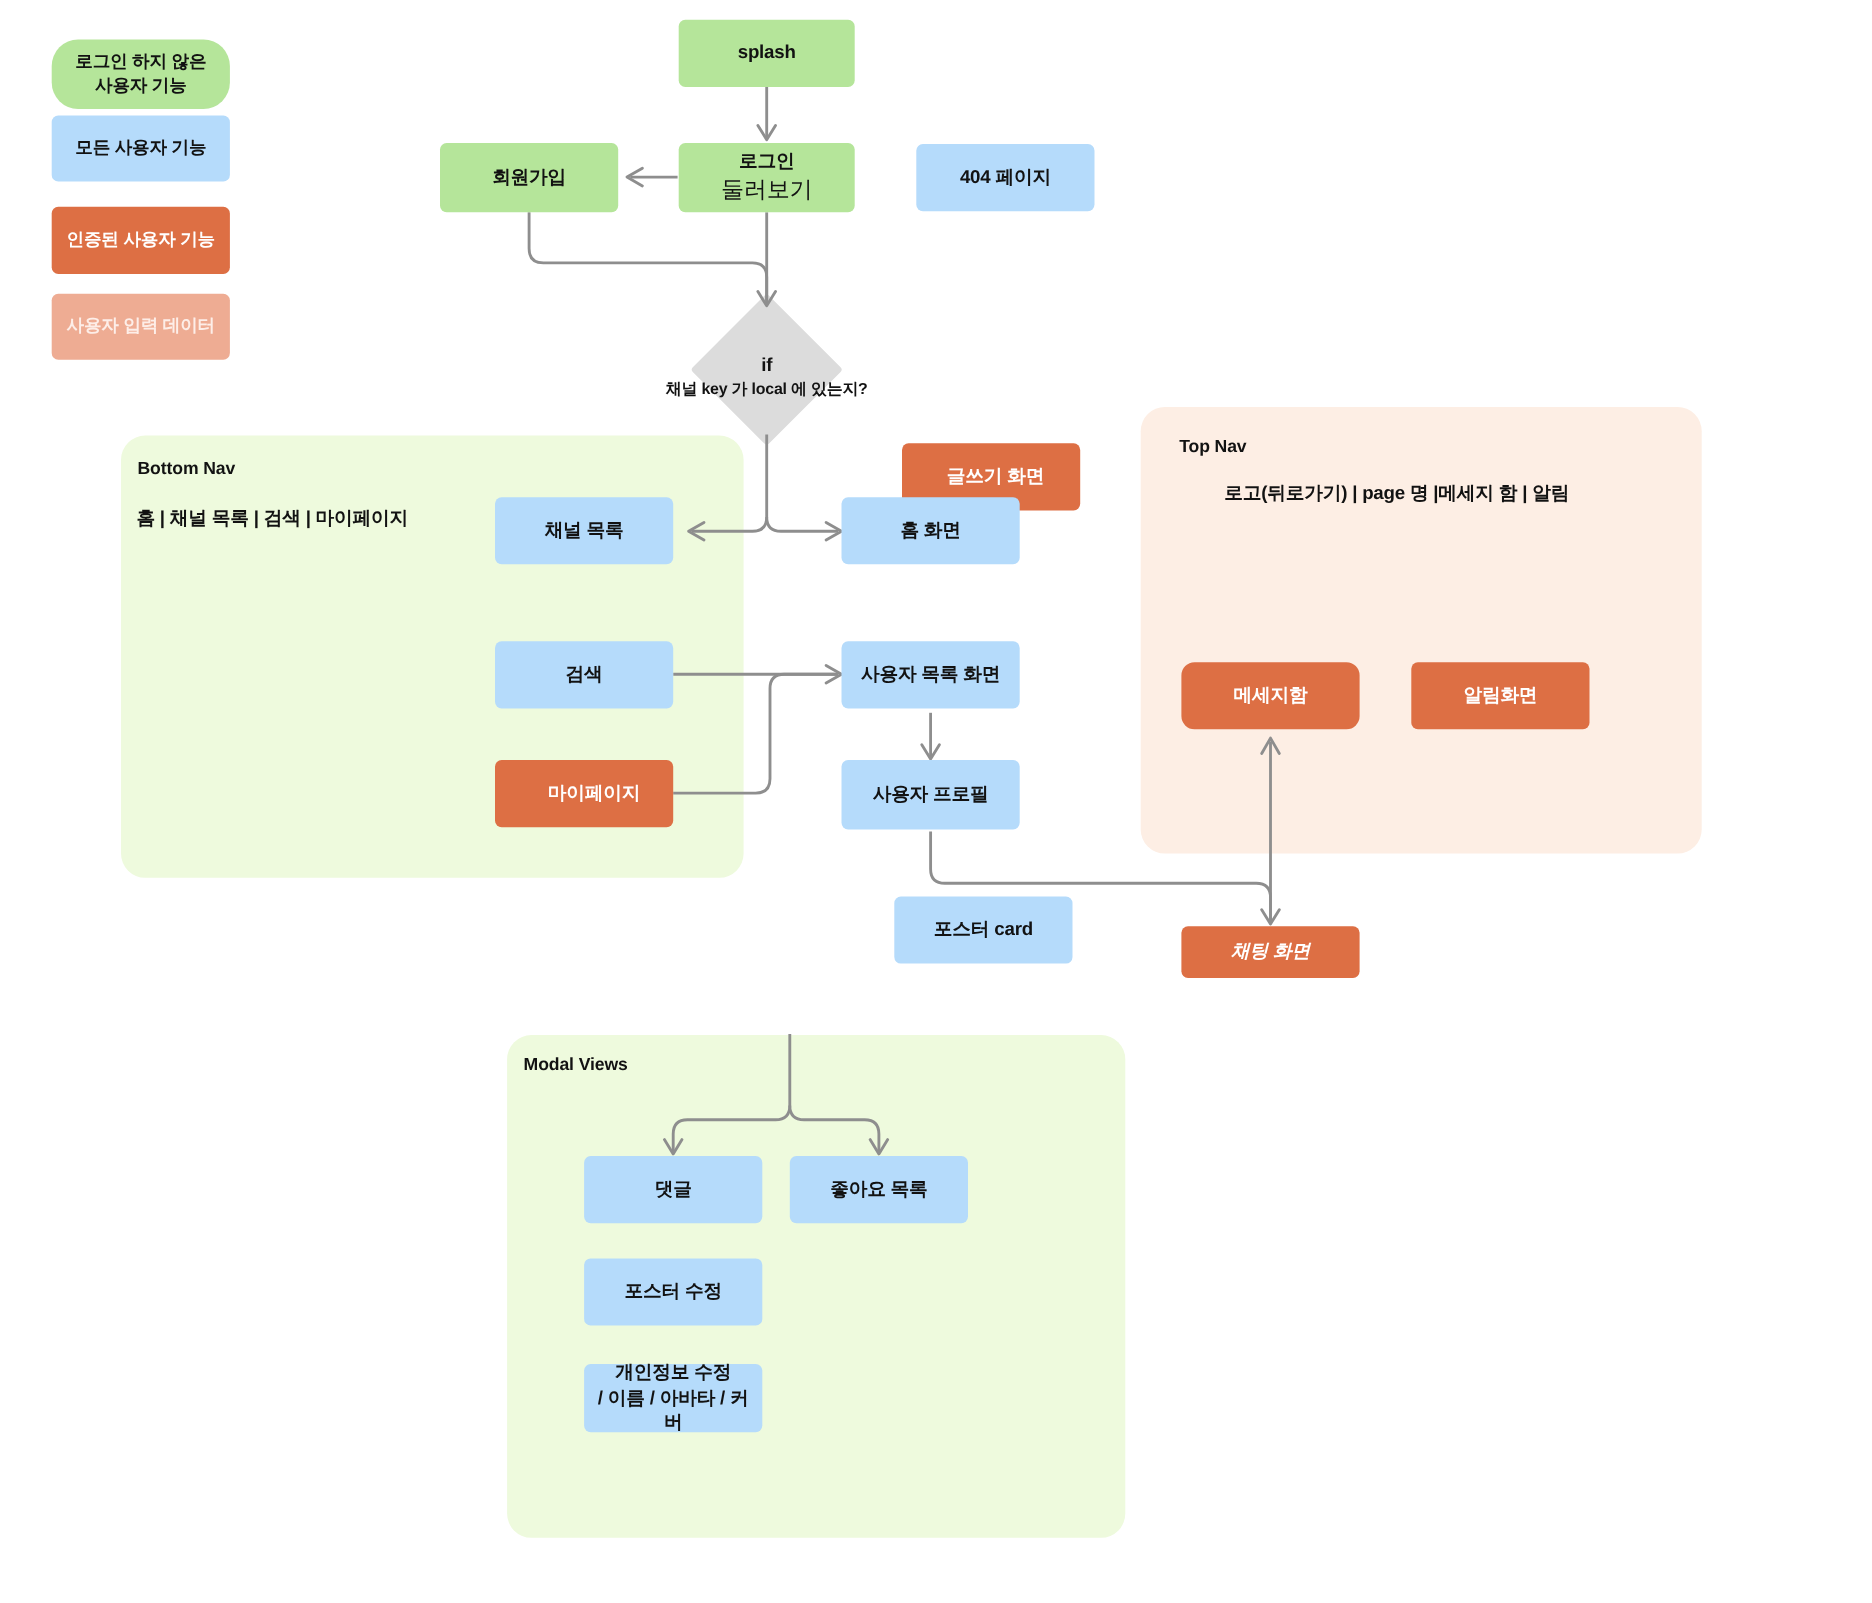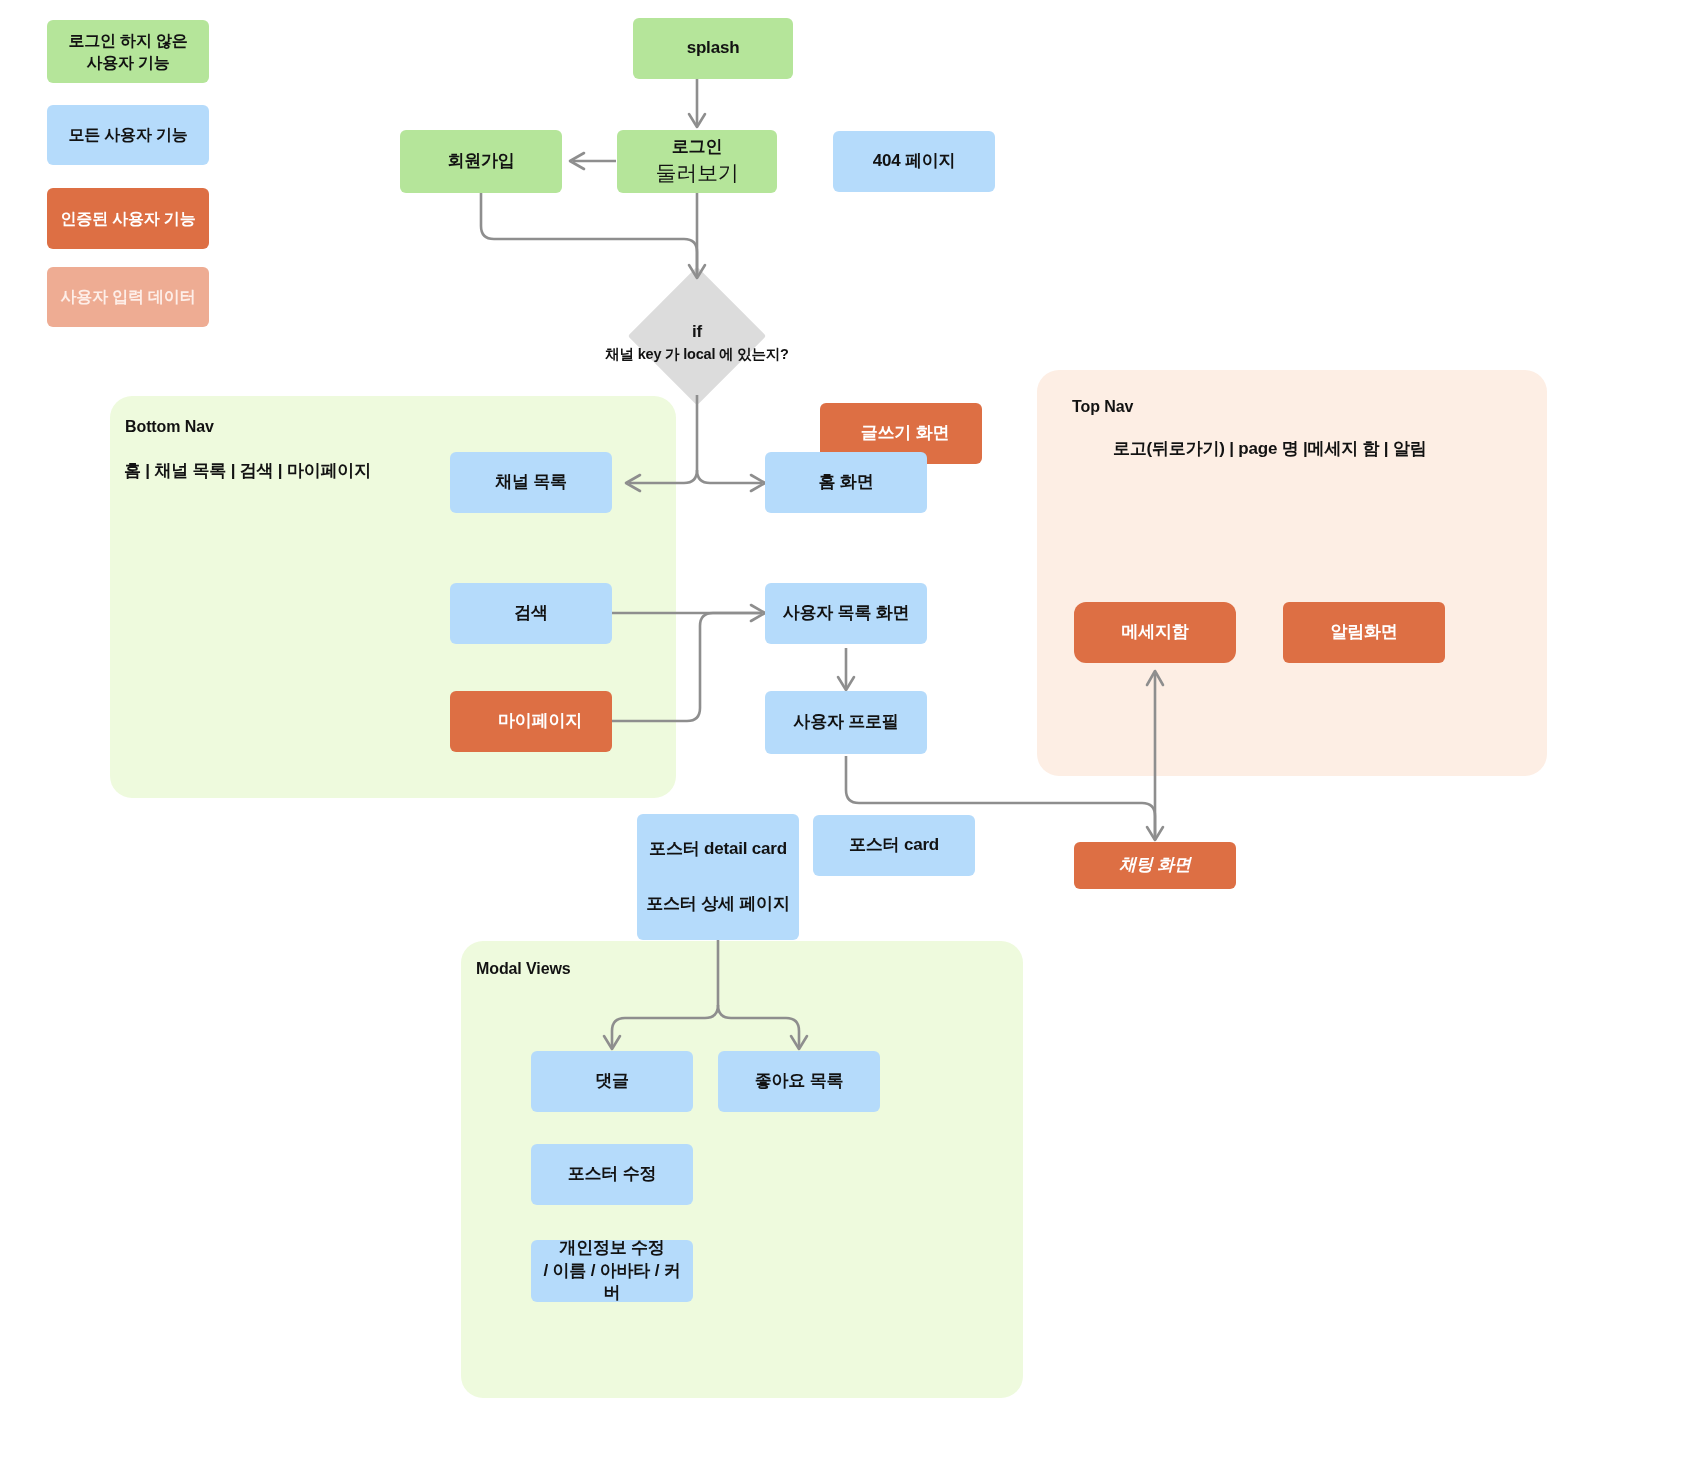--- a/index.html
+++ b/index.html
@@ -125,21 +125,21 @@
   <div class="group-title" style="left:125px;top:418px;">Bottom Nav</div>
   <div class="group-sub" style="left:124px;top:459px;">홈 | 채널 목록 | 검색 | 마이페이지</div>
 
   <div class="group group-peach" style="left:1037px;top:370px;width:510px;height:406px;"></div>
   <div class="group-title" style="left:1072px;top:398px;">Top Nav</div>
   <div class="group-sub" style="left:1113px;top:437px;">로고(뒤로가기) | page 명 |메세지 함 | 알림</div>
 
   <div class="group group-green" style="left:461px;top:941px;width:562px;height:457px;"></div>
   <div class="group-title" style="left:476px;top:960px;">Modal Views</div>
 
-  <div class="legend-item green" style="left:47px;top:20px;width:162px;height:63px;">
+  <div class="legend-item green" style="left:47px;top:36px;width:162px;height:63px;border-radius:24px;">
     <div>
       <div>로그인 하지 않은</div>
       <div>사용자 기능</div>
     </div>
   </div>
   <div class="legend-item blue" style="left:47px;top:105px;width:162px;height:60px;">
     <span>모든 사용자 기능</span>
   </div>
   <div class="legend-item orange" style="left:47px;top:188px;width:162px;height:61px;">
     <span>인증된 사용자 기능</span>
@@ -179,21 +179,21 @@
 
     <path class="edge" d="M1155,840 L1155,674"></path>
     <path class="arrowhead" d="M1147,685 L1155,671 L1163,685"></path>
 
     <path class="edge" d="M718,940 L718,1005 Q718,1018 705,1018 L625,1018 Q612,1018 612,1031 L612,1047"></path>
     <path class="arrowhead" d="M604,1036 L612,1049 L620,1036"></path>
     <path class="edge" d="M718,1005 Q718,1018 731,1018 L786,1018 Q799,1018 799,1031 L799,1047"></path>
     <path class="arrowhead" d="M791,1036 L799,1049 L807,1036"></path>
   </svg>
 
-  <div class="node green" style="left:617px;top:18px;width:160px;height:61px;margin-left:16px;">
+  <div class="node green" style="left:617px;top:18px;width:160px;height:61px;">
     <span>splash</span>
   </div>
 
   <div class="node green" style="left:617px;top:130px;width:160px;height:63px;">
     <span>로그인</span>
     <span class="n-line2">둘러보기</span>
   </div>
 
   <div class="node green" style="left:400px;top:130px;width:162px;height:63px;">
     <span>회원가입</span>
@@ -242,24 +242,20 @@
   </div>
 
   <div class="node orange" style="left:1283px;top:602px;width:162px;height:61px;">
     <span>알림화면</span>
   </div>
 
   <div class="node orange" style="left:1074px;top:842px;width:162px;height:47px;font-style:italic;">
     <span>채팅 화면</span>
   </div>
 
-  <div class="node blue" style="left:637px;top:814px;width:162px;height:126px;justify-content:space-between;padding:24px 6px;">
-    <span>포스터 detail card</span>
-    <span>포스터 상세 페이지</span>
-  </div>
 
   <div class="node blue" style="left:813px;top:815px;width:162px;height:61px;">
     <span>포스터 card</span>
   </div>
 
   <div class="node blue" style="left:531px;top:1051px;width:162px;height:61px;">
     <span>댓글</span>
   </div>
 
   <div class="node blue" style="left:718px;top:1051px;width:162px;height:61px;">

